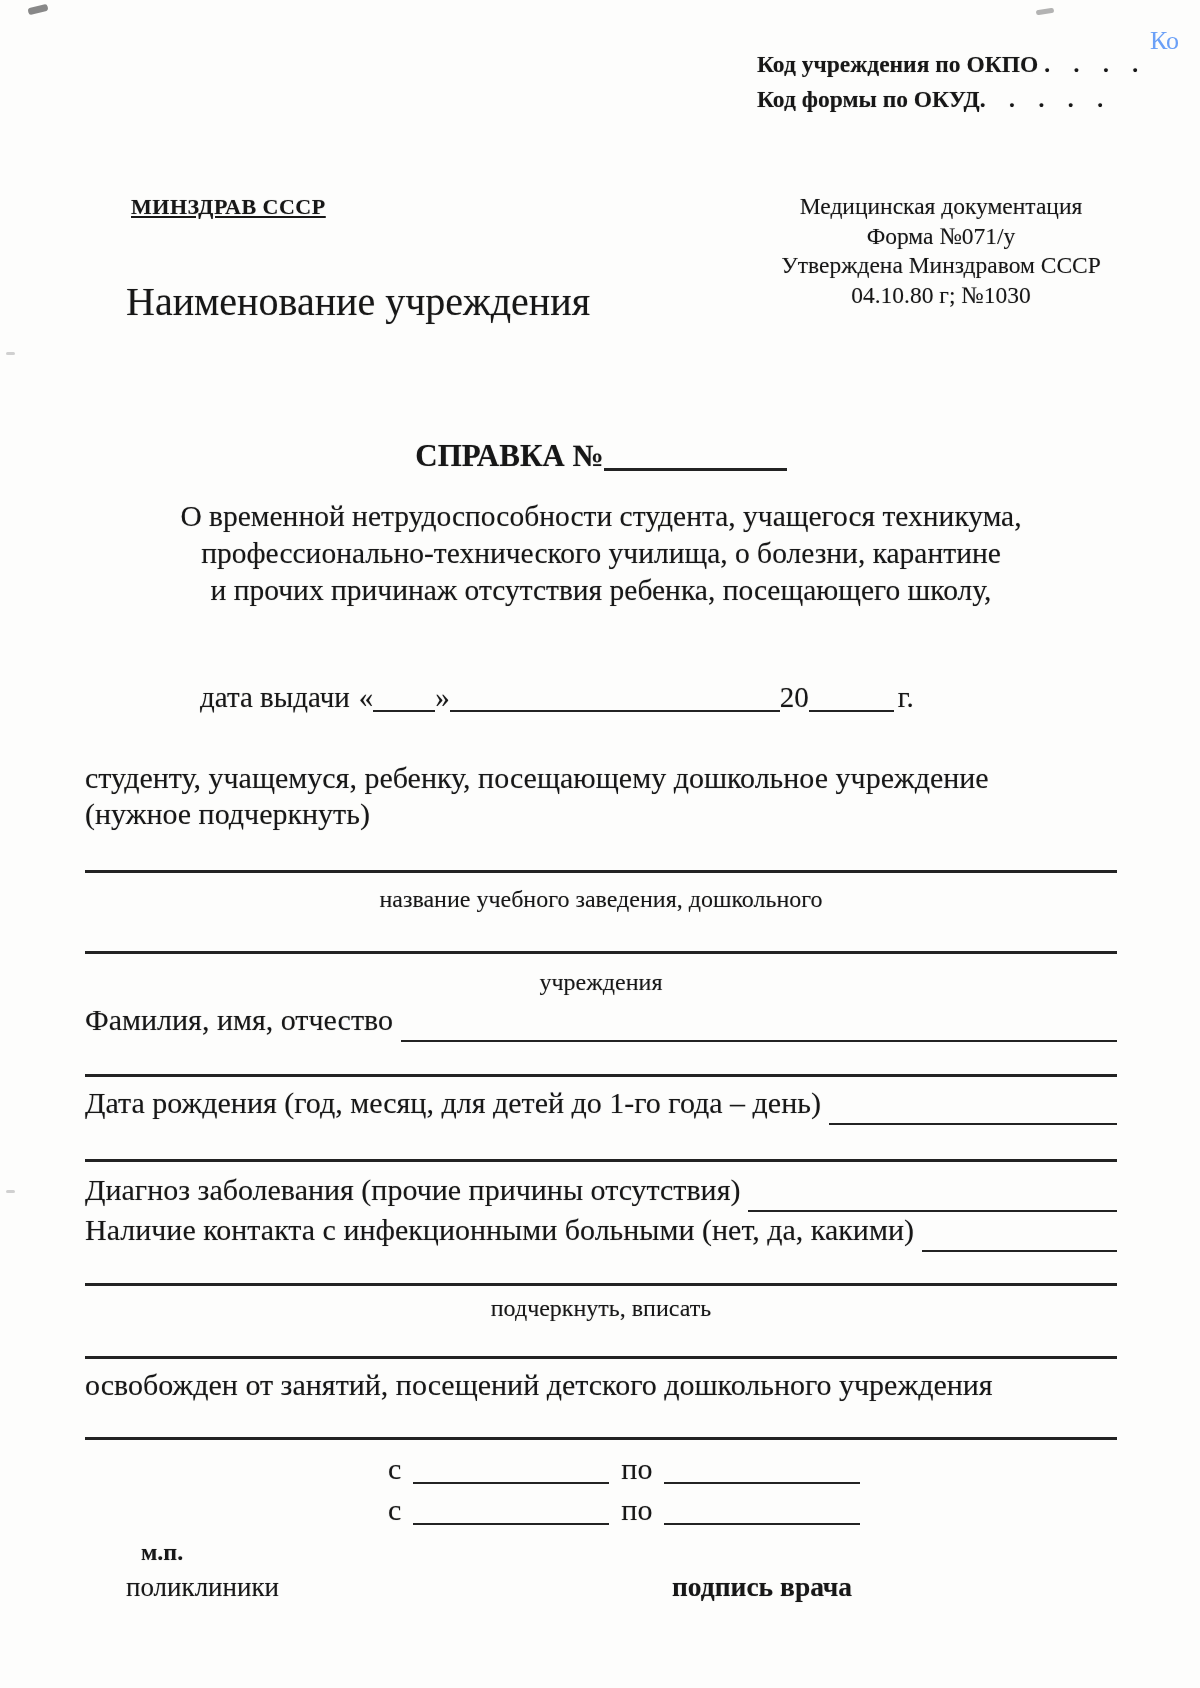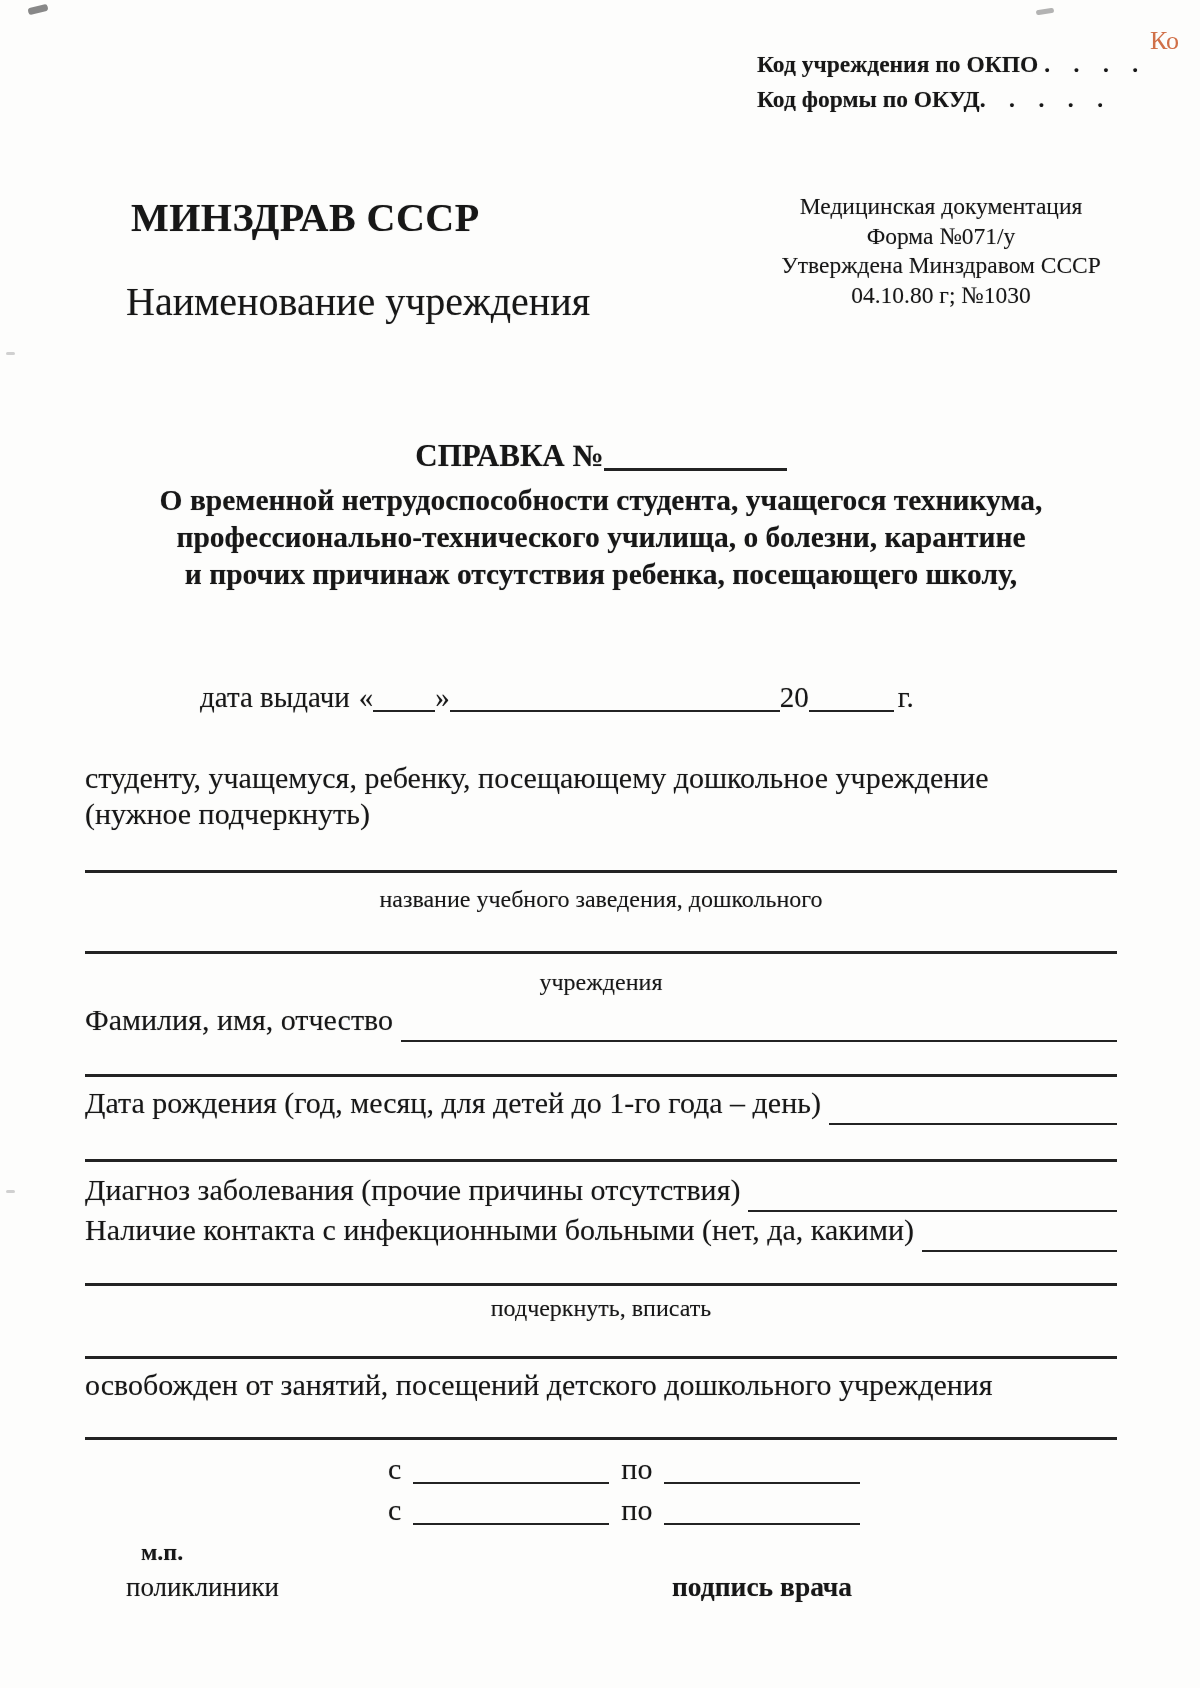--- a/index.html
+++ b/index.html
@@ -17,45 +17,45 @@
   .pre{white-space:pre;}
   .b{font-weight:bold;}
   .rule{position:absolute;left:85px;width:1032px;height:0;border-top:3px solid #232323;}
   .blank{display:inline-block;height:0;border-bottom:2.5px solid #232323;transform:translateY(5px);}
   .fieldrow{position:absolute;left:85px;width:1032px;display:flex;align-items:flex-end;font-size:30px;text-shadow:0 0 1px rgba(25,25,25,.35);}
   .fill{flex:1;height:0;border-bottom:2.5px solid #232323;transform:translateY(5px);margin-left:8px;}
   .caption{position:absolute;left:85px;width:1032px;text-align:center;font-size:24px;text-shadow:0 0 1px rgba(25,25,25,.3);}
   .dateline{position:absolute;left:200px;top:681px;font-size:29px;display:flex;align-items:baseline;text-shadow:0 0 1px rgba(25,25,25,.35);}
   .periodrow{position:absolute;left:388px;font-size:30px;display:flex;align-items:baseline;text-shadow:0 0 1px rgba(25,25,25,.35);}
   .speck{position:absolute;background:#6a6a6a;border-radius:3px;}
-  .watermark{position:absolute;color:#c2410c;opacity:.75;font-size:26px;}
+  .watermark{position:absolute;color:#3b82f6;opacity:.75;font-size:26px;}
   .titlewrap{position:absolute;left:85px;top:438px;width:1032px;text-align:center;}
   .titlehead{font-size:31px;font-weight:bold;text-shadow:0 0 1px rgba(25,25,25,.4);}
-  .subtitle{font-size:29.5px;font-weight:bold;line-height:37px;margin-top:8px;text-shadow:0 0 1px rgba(25,25,25,.4);}
+  .subtitle{font-size:29.5px;font-weight:normal;line-height:37px;margin-top:24px;text-shadow:0 0 1px rgba(25,25,25,.4);}
   .docmeta{position:absolute;left:765px;top:192px;width:352px;text-align:center;font-size:23.5px;line-height:29.5px;text-shadow:0 0 1px rgba(25,25,25,.3);}
   .codes{position:absolute;left:757px;top:47px;font-size:23.5px;line-height:35px;text-shadow:0 0 1px rgba(25,25,25,.35);}
 </style>
 </head>
 <body>
 
 <div class="page">
 
   <div class="speck" style="left:28px;top:6px;width:20px;height:7px;opacity:.8;transform:rotate(-14deg);"></div>
   <div class="speck" style="left:1036px;top:9px;width:18px;height:5px;opacity:.5;transform:rotate(-8deg);"></div>
   <div class="speck" style="left:6px;top:352px;width:9px;height:3px;opacity:.3;"></div>
   <div class="speck" style="left:6px;top:1190px;width:9px;height:3px;opacity:.3;"></div>
 
   <div class="watermark" style="left:1150px;top:26px;">Ко</div>
 
   <div class="codes b">
     <div class="pre">Код учреждения по ОКПО .    .    .    .</div>
     <div class="pre">Код формы по ОКУД.    .    .    .    .</div>
   </div>
 
-  <div class="t b" style="left:131px;top:194px;font-size:40px;letter-spacing:.5px;">МИНЗДРАВ СССР</div>
+  <div class="t b" style="left:131px;top:194px;font-size:22px;letter-spacing:.5px;text-decoration:underline;">МИНЗДРАВ СССР</div>
   <div class="t" style="left:126px;top:278px;font-size:40px;">Наименование учреждения</div>
 
   <div class="docmeta">
     <div>Медицинская документация</div>
     <div>Форма №071/у</div>
     <div>Утверждена Минздравом СССР</div>
     <div>04.10.80 г; №1030</div>
   </div>
 
   <div class="titlewrap">

